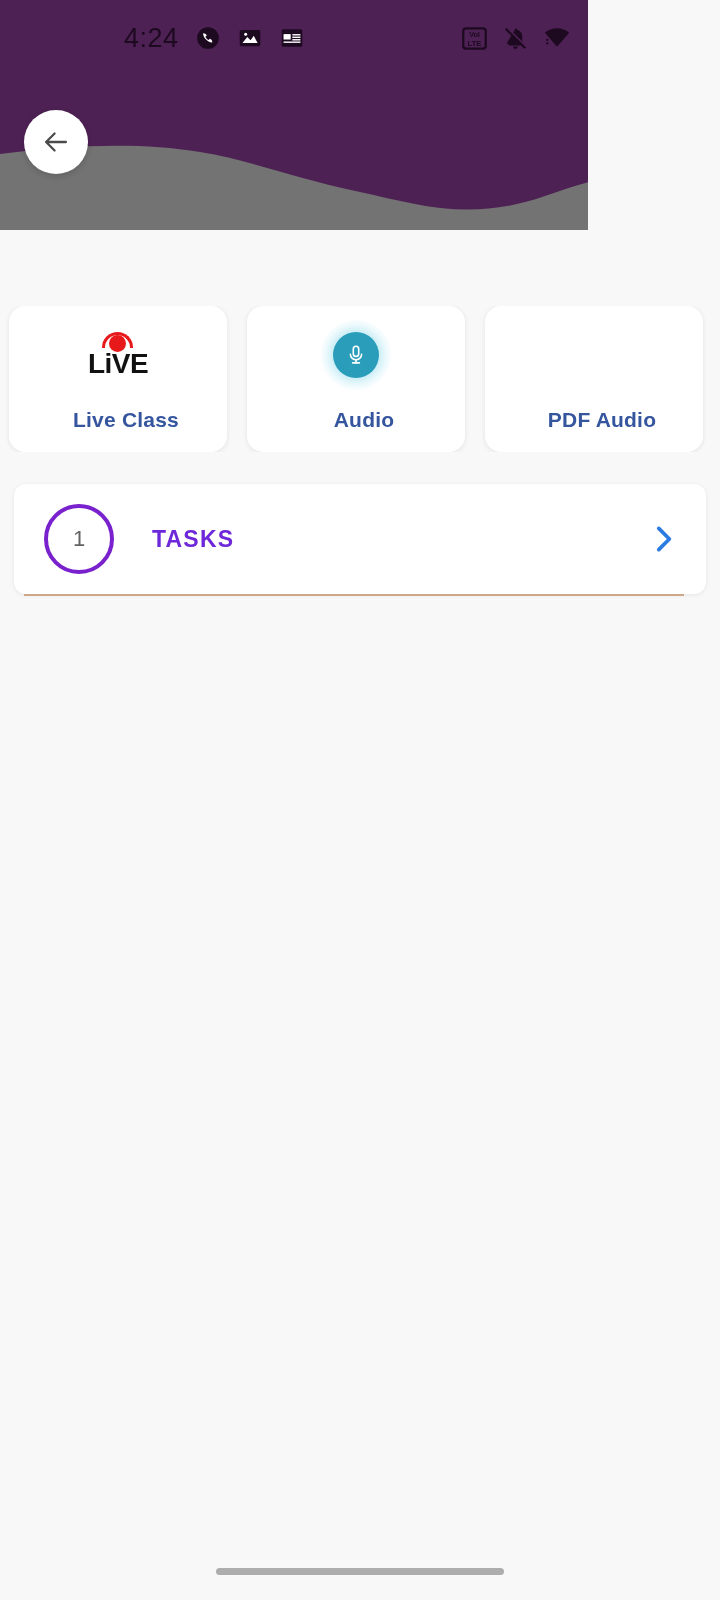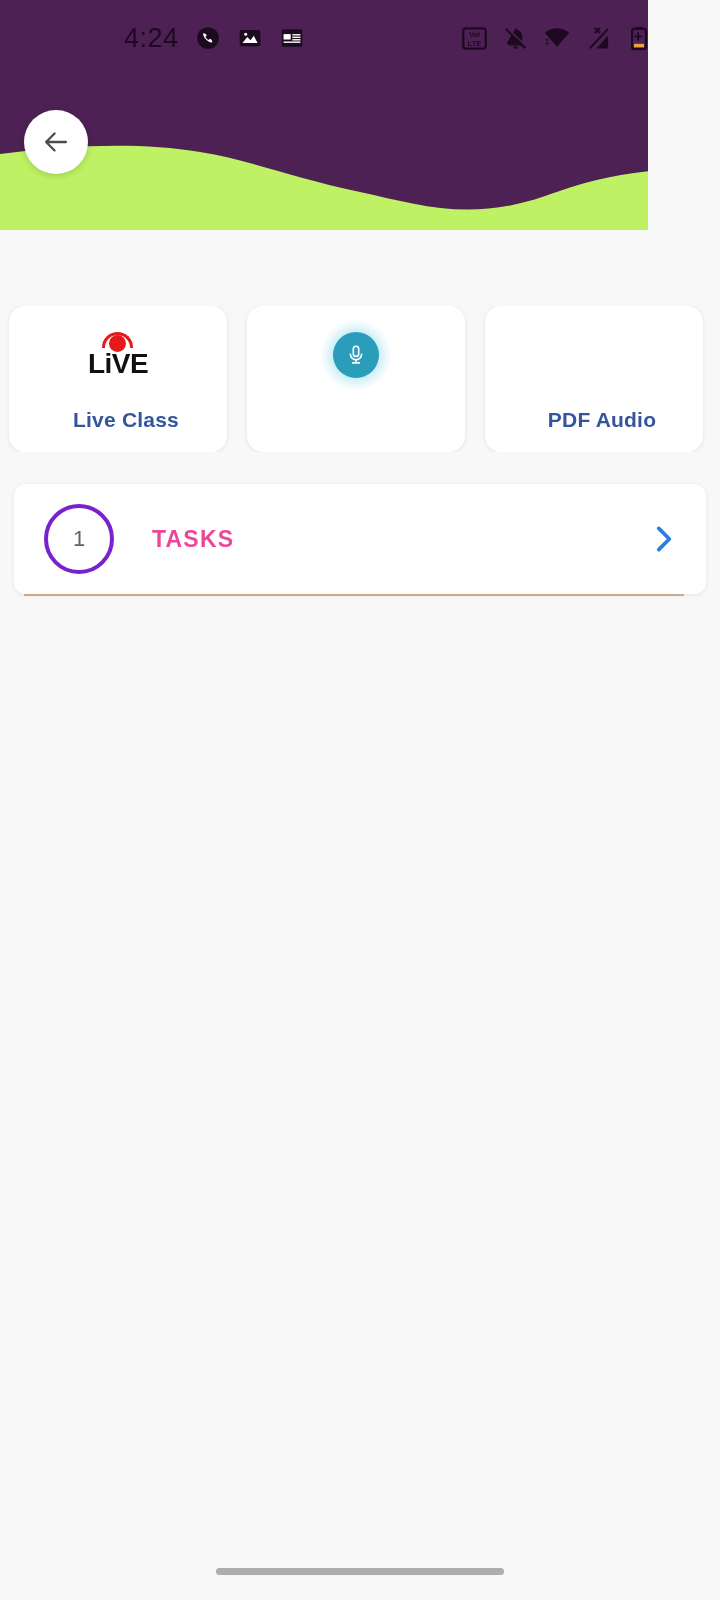--- a/index.html
+++ b/index.html
@@ -12,22 +12,22 @@
 
   #screen {
     position:relative;
     width:720px; height:1600px;
     background:#f8f8f8;
   }
 
   
   .header-wrap {
     position:absolute; top:0; left:0;
-    width:648px; height:230px;
-    background:#bef264;
+    width:588px; height:230px;
+    background:#737373;
     overflow:hidden;
   }
   .header-svg { position:absolute; top:0; left:0; display:block; }
 
   .statusbar {
     position:absolute; top:0; left:0;
     width:720px; height:76px;
     display:flex; align-items:center;
     padding:0 24px;
     z-index:5;
@@ -148,21 +148,21 @@
     border:4px solid #7a21ce;
     display:flex; align-items:center; justify-content:center;
     font-size:22px;
     color:#636363;
     flex:0 0 auto;
   }
   .tasks-title {
     margin-left:38px;
     font-size:23px;
     font-weight:bold;
-    color:#ec4899;
+    color:#6d28d9;
     letter-spacing:1.2px;
   }
   .tasks-chevron { margin-left:auto; display:flex; align-items:center; }
 
   .tasks-underline {
     position:absolute;
     top:594px; left:24px;
     width:660px; height:2px;
     background:#c89a77;
     opacity:0.85;
@@ -282,20 +282,21 @@
           <div class="mic-circle">
             <svg width="24" height="24" viewBox="0 0 24 24">
               <rect x="9.3" y="3.2" width="5.4" height="10.2" rx="2.7" fill="none" stroke="#ffffff" stroke-width="1.6"></rect>
               <path d="M6.4 11.2 a5.6 5.6 0 0 0 11.2 0" fill="none" stroke="#ffffff" stroke-width="1.6" stroke-linecap="round"></path>
               <line x1="12" y1="16.8" x2="12" y2="19.8" stroke="#ffffff" stroke-width="1.6" stroke-linecap="round"></line>
               <line x1="8.6" y1="19.9" x2="15.4" y2="19.9" stroke="#ffffff" stroke-width="1.6" stroke-linecap="round"></line>
             </svg>
           </div>
         </div>
       </div>
+      <div class="card-label">Audio</div>
     </div>
 
     <div class="action-card">
       <div class="card-icon-slot"></div>
       <div class="card-label">PDF Audio</div>
     </div>
 
   </div>
 
   <div class="tasks-card">

